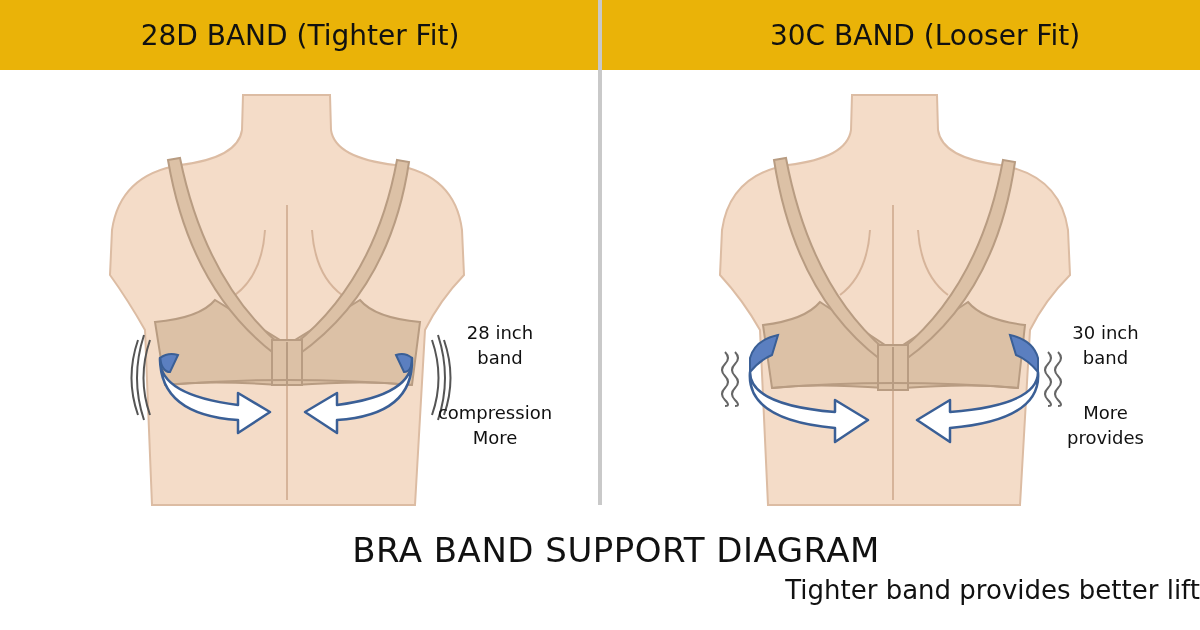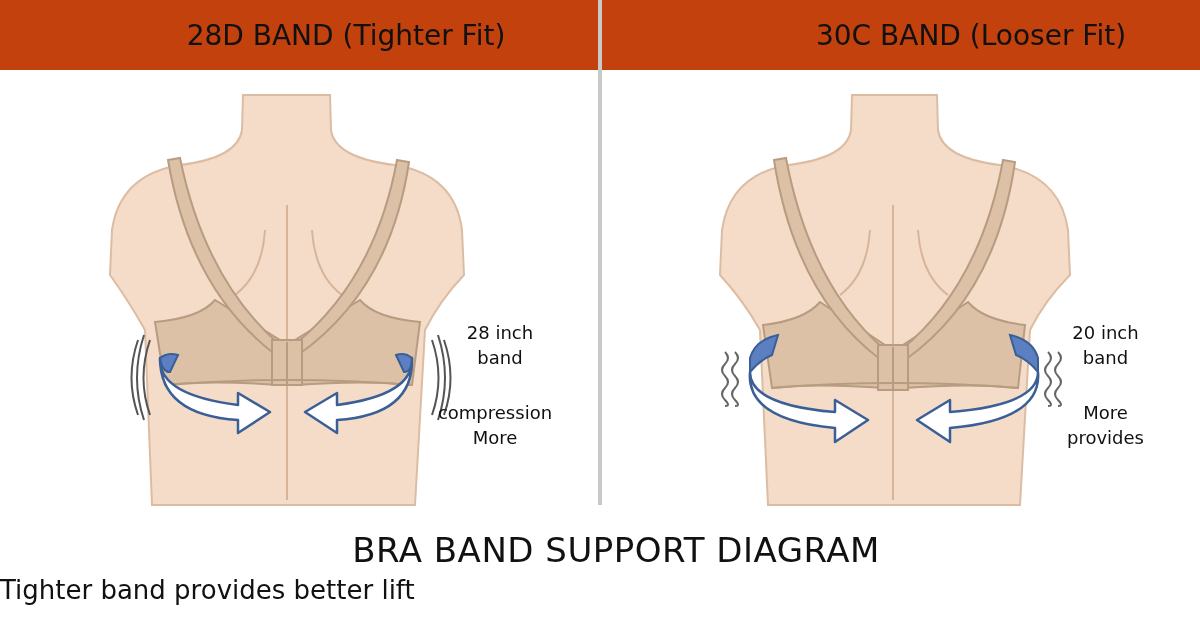--- a/index.html
+++ b/index.html
@@ -1,26 +1,26 @@
 <!DOCTYPE html>
 <html><head>
 <meta charset="utf-8">
 <style>
   html, body { margin: 0; padding: 0; }
   body { width: 1200px; height: 630px; background: #ffffff; position: relative; overflow: hidden; font-family: "DejaVu Sans", sans-serif; color: #111; }
-  .header { position: absolute; top: 0; height: 70px; background: #c2410c; display: flex; align-items: center; justify-content: center; font-size: 28px; color: #111; padding-left: 46px; }
+  .header { position: absolute; top: 0; height: 70px; background: #eab308; display: flex; align-items: center; justify-content: center; font-size: 28px; color: #111; }
   .header.left { left: 0; width: 600px; }
   .header.right { left: 602px; width: 646px; }
   .divider { position: absolute; left: 598px; top: 0; width: 4px; height: 505px; background: #c9c9c9; }
   .panel-svg { position: absolute; top: 70px; }
   .panel-svg.left { left: 0; }
   .panel-svg.right { left: 600px; }
   .label { position: absolute; text-align: center; font-size: 18px; line-height: 25px; color: #111; }
   .footer-title { position: absolute; left: 0; width: 1200px; top: 530px; text-align: center; font-size: 34px; letter-spacing: 0.5px; color: #111; margin-left: 16px; }
-  .footer-sub { position: absolute; left: 0; width: 1200px; top: 575px; text-align: left; font-size: 26px; color: #111; }
+  .footer-sub { position: absolute; left: 0; width: 1200px; top: 575px; text-align: right; font-size: 26px; color: #111; }
 </style>
 </head>
 <body>
 
 <div class="header left">
   <span>28D BAND (Tighter Fit)</span>
 </div>
 <div class="header right">
   <span>30C BAND (Looser Fit)</span>
 </div>
@@ -98,21 +98,21 @@
 <div class="label" style="left:440px; top:320px; width:120px;">
   <div>28 inch</div>
   <div>band</div>
 </div>
 <div class="label" style="left:410px; top:400px; width:170px;">
   <div>compression</div>
   <div>More</div>
 </div>
 
 <div class="label" style="left:1048px; top:320px; width:115px;">
-  <div>20 inch</div>
+  <div>30 inch</div>
   <div>band</div>
 </div>
 <div class="label" style="left:1048px; top:400px; width:115px;">
   <div>More</div>
   <div>provides</div>
 </div>
 
 <div class="footer-title">BRA BAND SUPPORT DIAGRAM</div>
 <div class="footer-sub">Tighter band provides better lift</div>
 

